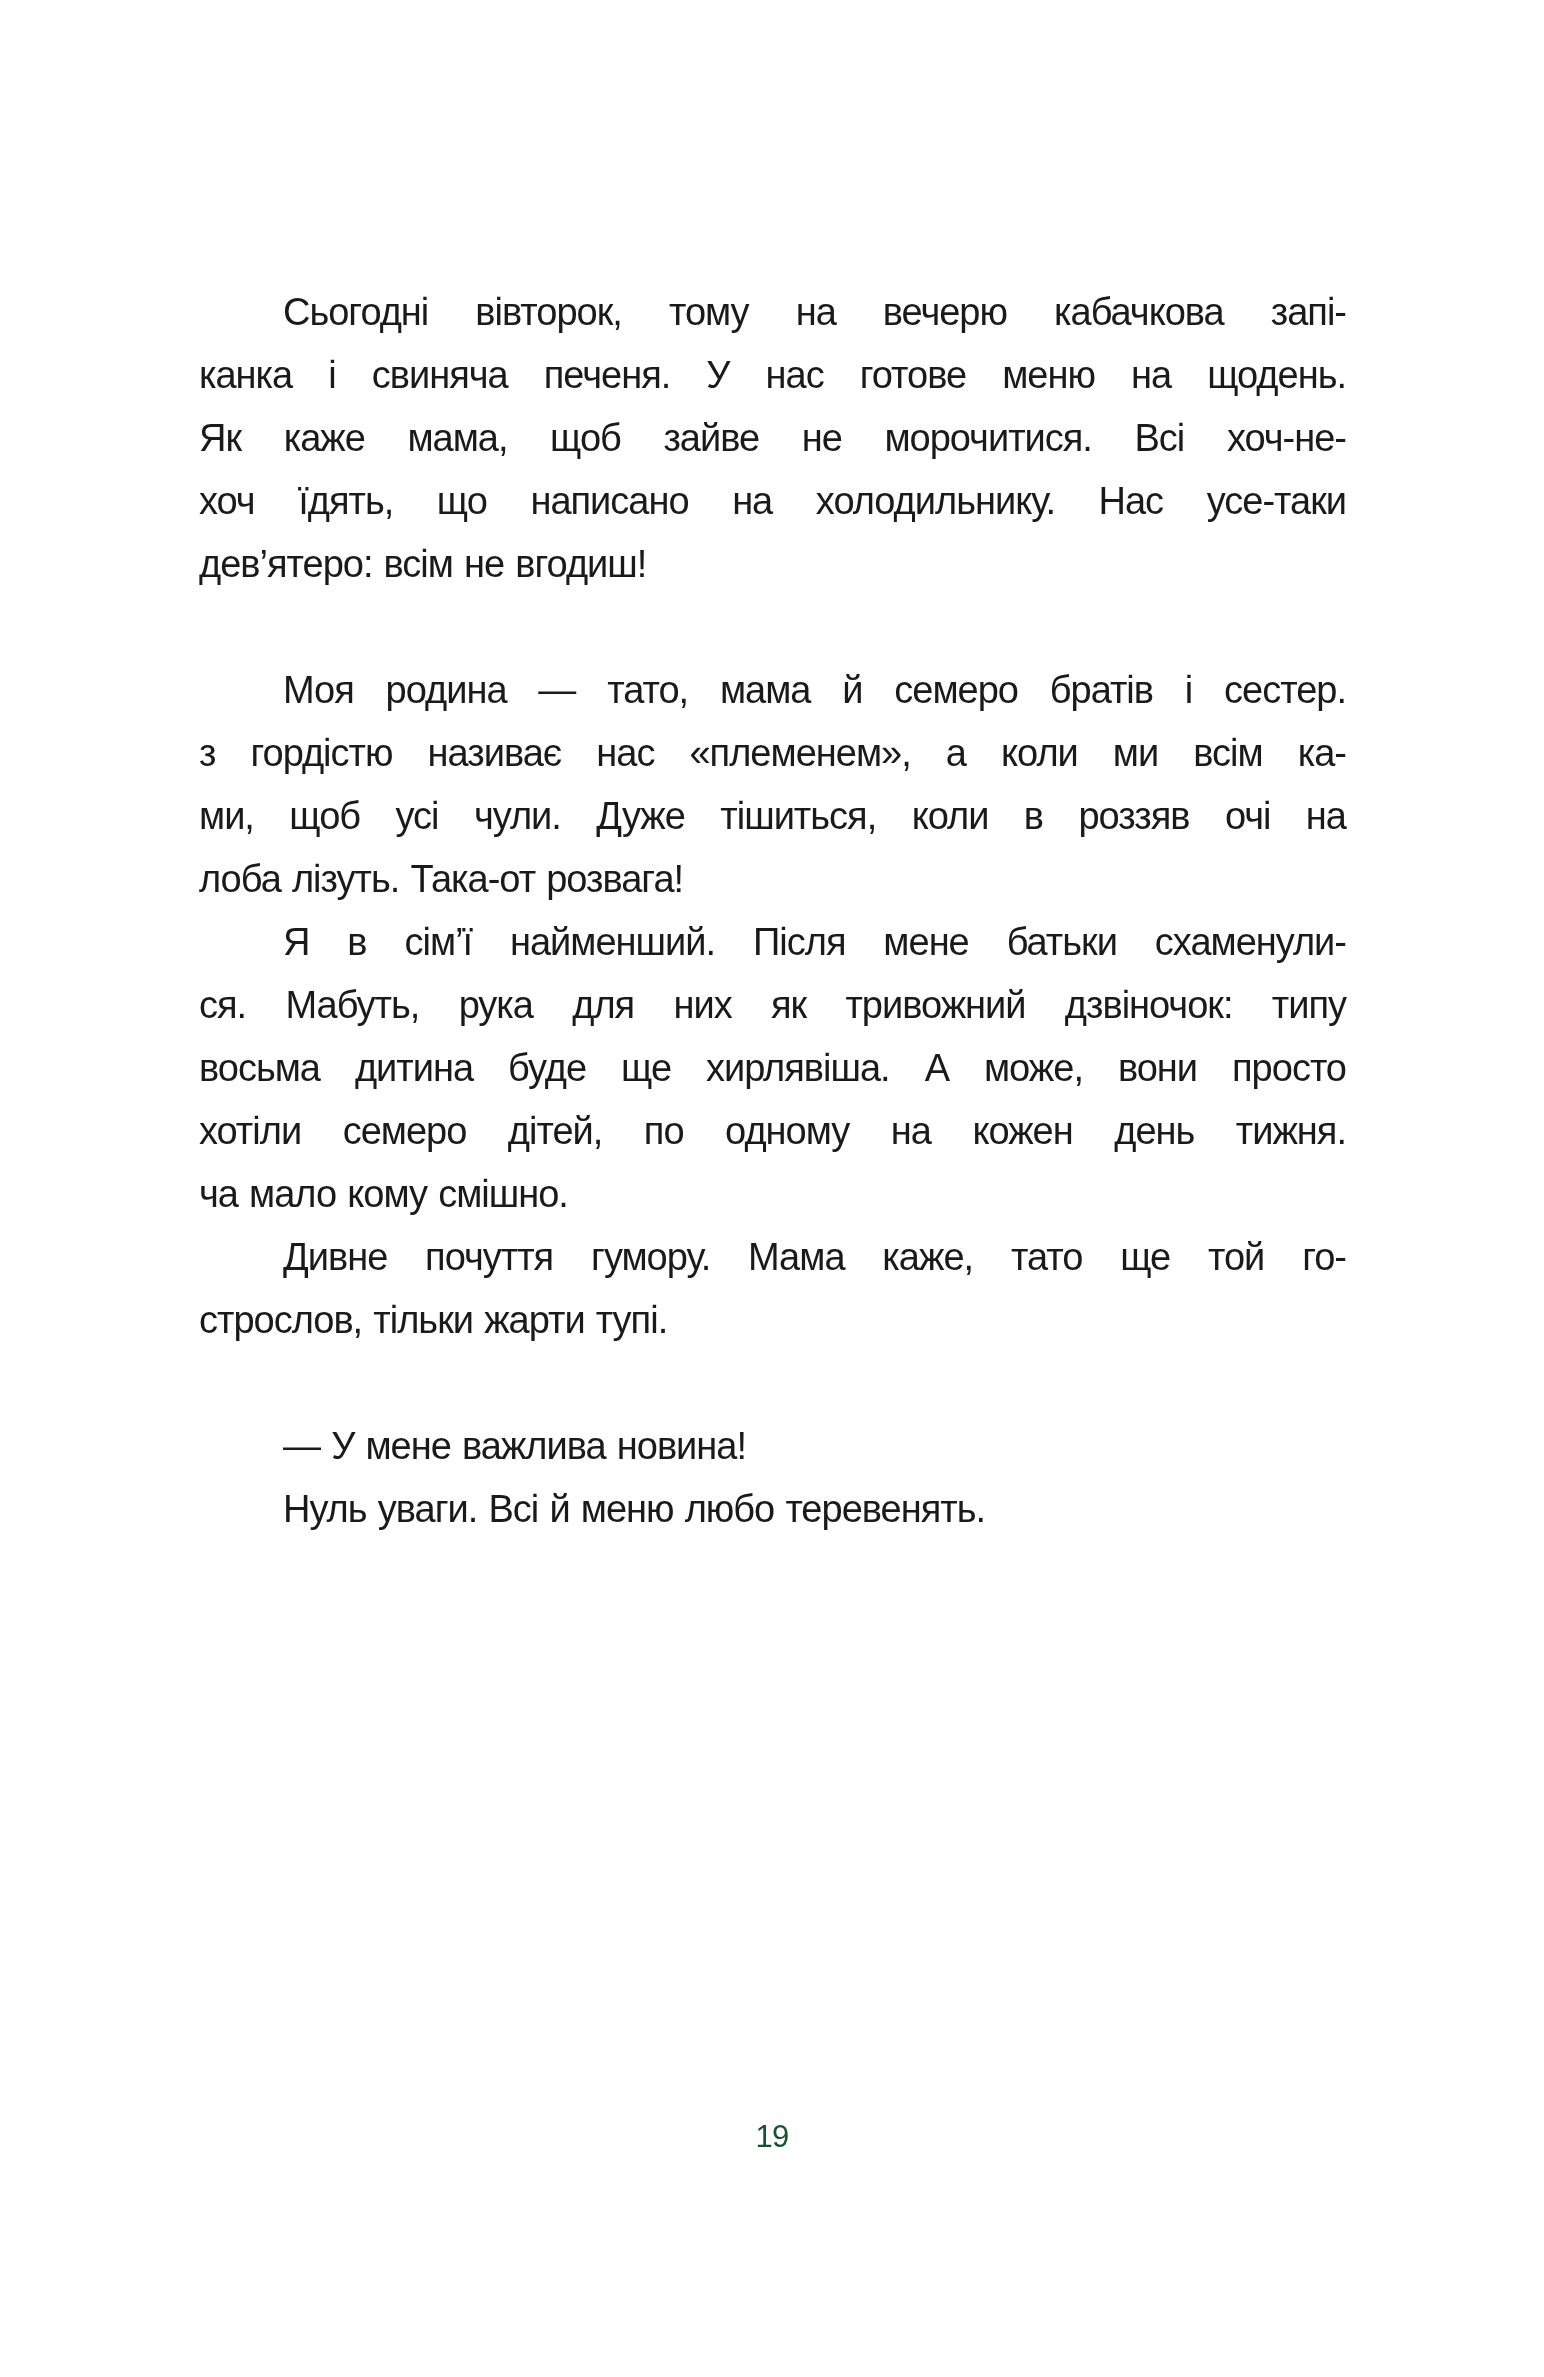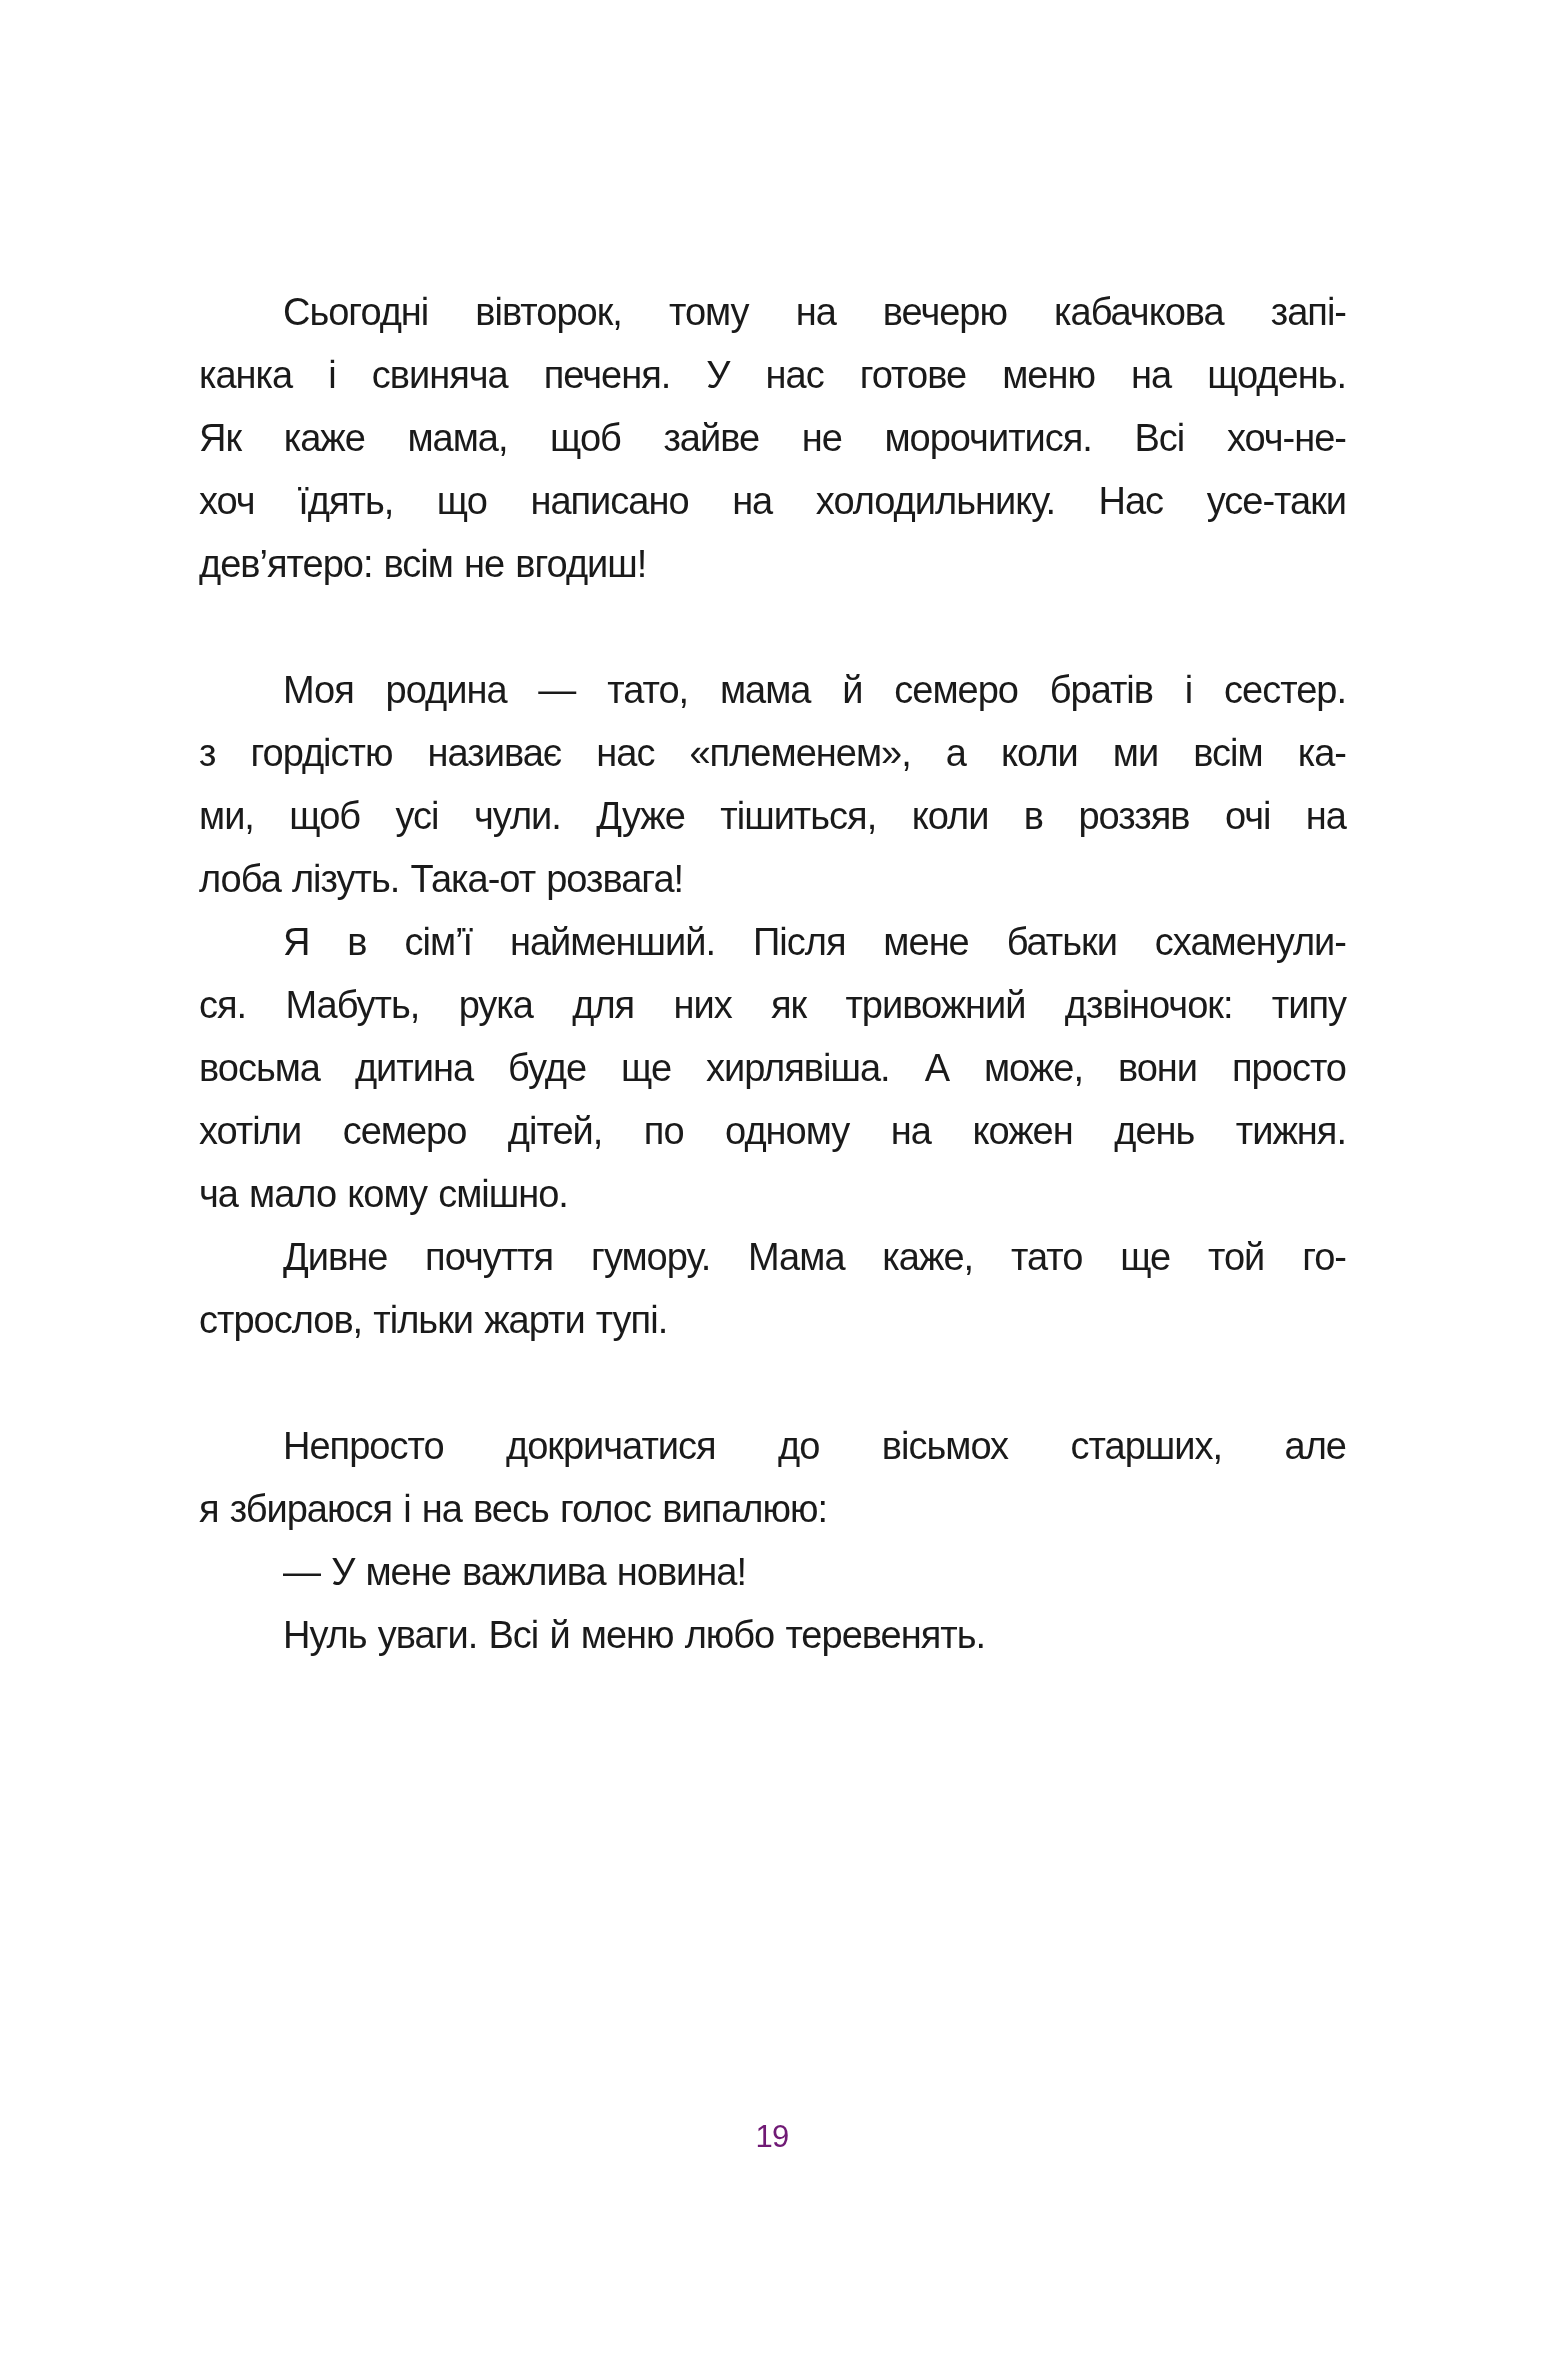--- a/index.html
+++ b/index.html
@@ -51,21 +51,21 @@
       height: 63px;
     }
     .page-number {
       position: absolute;
       left: 0;
       width: 1544px;
       top: 2103px;
       text-align: center;
       font-family: "Liberation Sans", sans-serif;
       font-size: 31px;
-      color: #701a75;
+      color: #14532d;
       letter-spacing: -0.8px;
     }
   </style>
 </head>
 <body>
 
 <div class="page">
   <div class="text-block">
 
     <div>
@@ -96,24 +96,20 @@
       <span class="line last">ча мало кому смішно.</span>
     </div>
 
     <div>
       <span class="line indent">Дивне почуття гумору. Мама каже, тато ще той го-</span>
       <span class="line last">строслов, тільки жарти тупі.</span>
     </div>
 
     <span class="gap"></span>
 
-    <div>
-      <span class="line indent">Непросто докричатися до вісьмох старших, але</span>
-      <span class="line last">я збираюся і на весь голос випалюю:</span>
-    </div>
 
     <div>
       <span class="line indent last">— У мене важлива новина!</span>
     </div>
 
     <div>
       <span class="line indent last">Нуль уваги. Всі й меню любо теревенять.</span>
     </div>
 
   </div>

